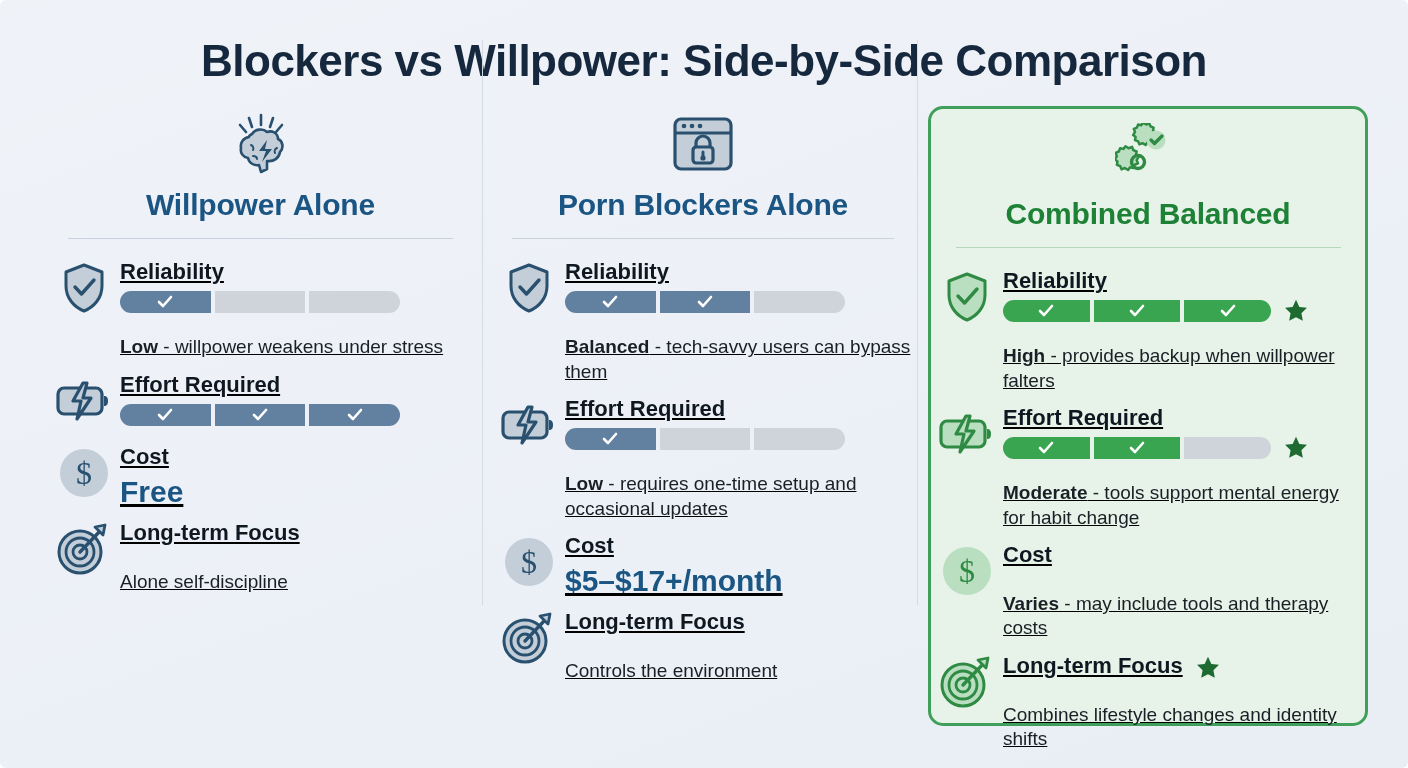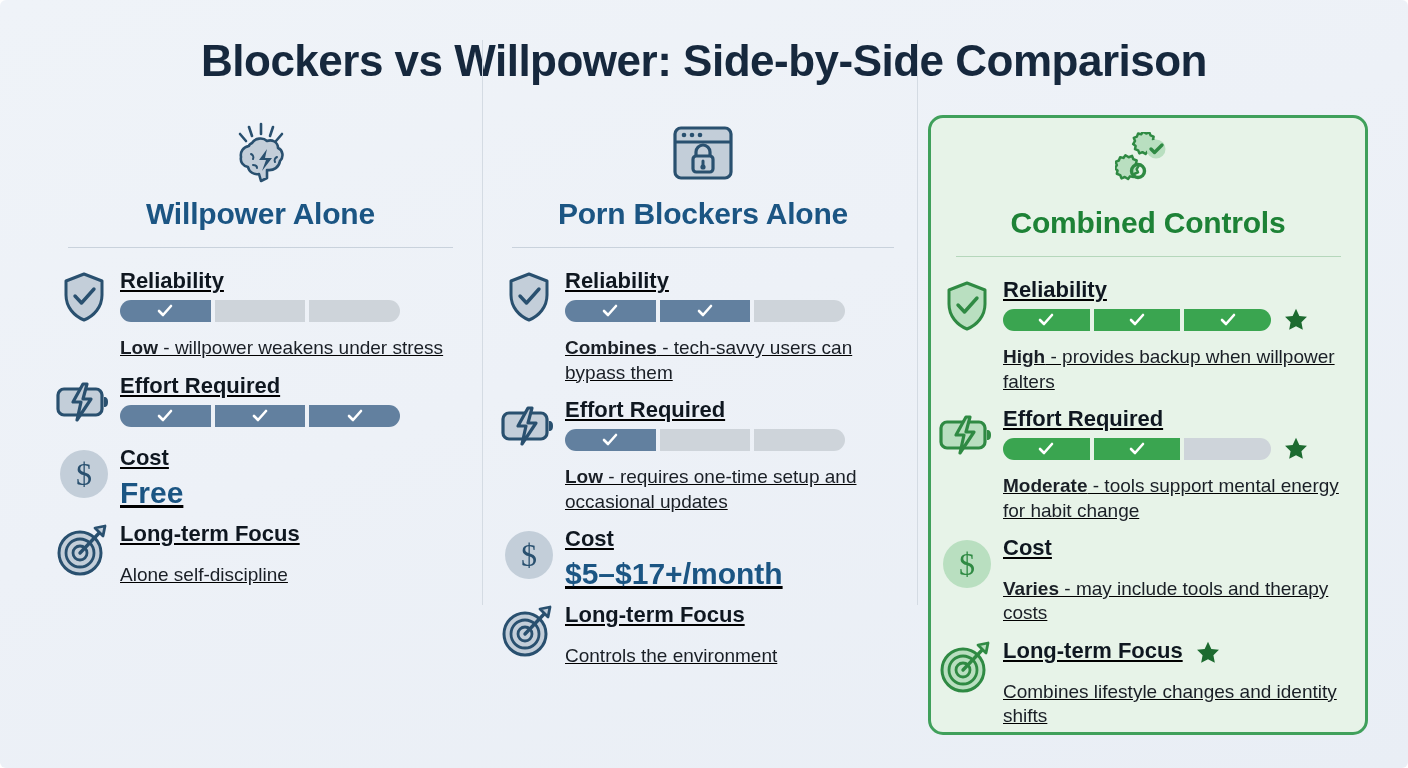--- a/index.html
+++ b/index.html
@@ -33,21 +33,21 @@
     text-align: center;
     font-size: 44px;
     font-weight: bold;
     letter-spacing: -0.5px;
     color: #16283d;
   }
 
   
   .columns {
     position: absolute;
-    top: 115px;
+    top: 106px;
     left: 0;
     width: 1408px;
     height: 625px;
   }
 
   .col {
     position: absolute;
     top: 0;
     height: 620px;
   }
@@ -124,21 +124,21 @@
     font-weight: bold;
     color: #0f1720;
     line-height: 1.15;
     margin-bottom: 5px;
   }
 
   .row-desc {
     font-size: 19px;
     color: #1a1f26;
     line-height: 1.28;
-    margin-top: 12px;
+    margin-top: 20px;
   }
   .row-desc b { font-weight: bold; }
 
   .cost-value {
     font-size: 30px;
     font-weight: bold;
     color: #1b5583;
     line-height: 1.1;
     margin-top: 1px;
   }
@@ -339,21 +339,21 @@
                   </div>
                   <div class="seg on">
                     <svg class="tick" width="16" height="14" viewBox="0 0 16 14">
   <path d="M2 7l4 4 8-9" fill="none" stroke="#ffffff" stroke-width="2.6" stroke-linecap="round" stroke-linejoin="round"></path>
                     </svg>
                   </div>
                   <div class="seg"></div>
                 </div>
 
                </div>
-              <div class="row-desc"><b>Combines</b><span> - tech-savvy users can bypass them</span></div>
+              <div class="row-desc"><b>Balanced</b><span> - tech-savvy users can bypass them</span></div>
             </div>
           </div>
           <div class="row">
             <div class="row-icon">
               <svg width="58" height="42" viewBox="0 0 58 42">
         <rect x="3" y="8" width="44" height="26" rx="6" fill="#c3ced9" stroke="#29506f" stroke-width="3.2"></rect>
         <path d="M49 16v10c3 0 4-2 4-5s-1-5-4-5z" fill="#29506f"></path>
         <path d="M28 3l-10 18h8l-4 18 14-21h-8l4-15z" fill="#c3ced9" stroke="#29506f" stroke-width="3.2" stroke-linejoin="round"></path>
       </svg>
             </div>
@@ -415,21 +415,21 @@
       <div class="col col-2 highlight">
         <div class="col-icon">
           <svg width="66" height="60" viewBox="0 0 66 60">
         <path d="M24 22l2-5 5 1 3-4 5 3 5-2 2 5 5 2-1 5 4 3-3 5 2 5-5 2-2 5-5-1-3 4-5-3-5 2-2-5-5-2 1-5-4-3 3-5-2-5z" transform="translate(7,-9) scale(0.62)" fill="#b9dfc0" stroke="#2f8a43" stroke-width="4" stroke-linejoin="round"></path>
         <circle cx="41" cy="17" r="9.5" fill="#b9dfc0"></circle>
         <path d="M36 17l3.5 3.5L47 13" fill="none" stroke="#2f8a43" stroke-width="3.4" stroke-linecap="round" stroke-linejoin="round"></path>
         <path d="M24 22l2-5 5 1 3-4 5 3 5-2 2 5 5 2-1 5 4 3-3 5 2 5-5 2-2 5-5-1-3 4-5-3-5 2-2-5-5-2 1-5-4-3 3-5-2-5z" transform="translate(-12,14) scale(0.66)" fill="#b9dfc0" stroke="#2f8a43" stroke-width="3.8" stroke-linejoin="round"></path>
         <circle cx="23" cy="39" r="6.5" fill="none" stroke="#2f8a43" stroke-width="3.4"></circle>
       </svg>
         </div>
-        <div class="col-title">Combined Controls</div>
+        <div class="col-title">Combined Balanced</div>
         <div class="col-rule"></div>
         <div class="rows">
           <div class="row">
             <div class="row-icon">
               <svg width="46" height="52" viewBox="0 0 46 52">
         <path d="M23 3L5 10v14c0 12 8 21 18 25 10-4 18-13 18-25V10z" fill="#b9dfc0" stroke="#2f8a43" stroke-width="3" stroke-linejoin="round"></path>
         <path d="M14 25l6.5 7L33 18" fill="none" stroke="#2f8a43" stroke-width="3.4" stroke-linecap="round" stroke-linejoin="round"></path>
       </svg>
             </div>
             <div class="row-body" style="padding-right: 6px;">

